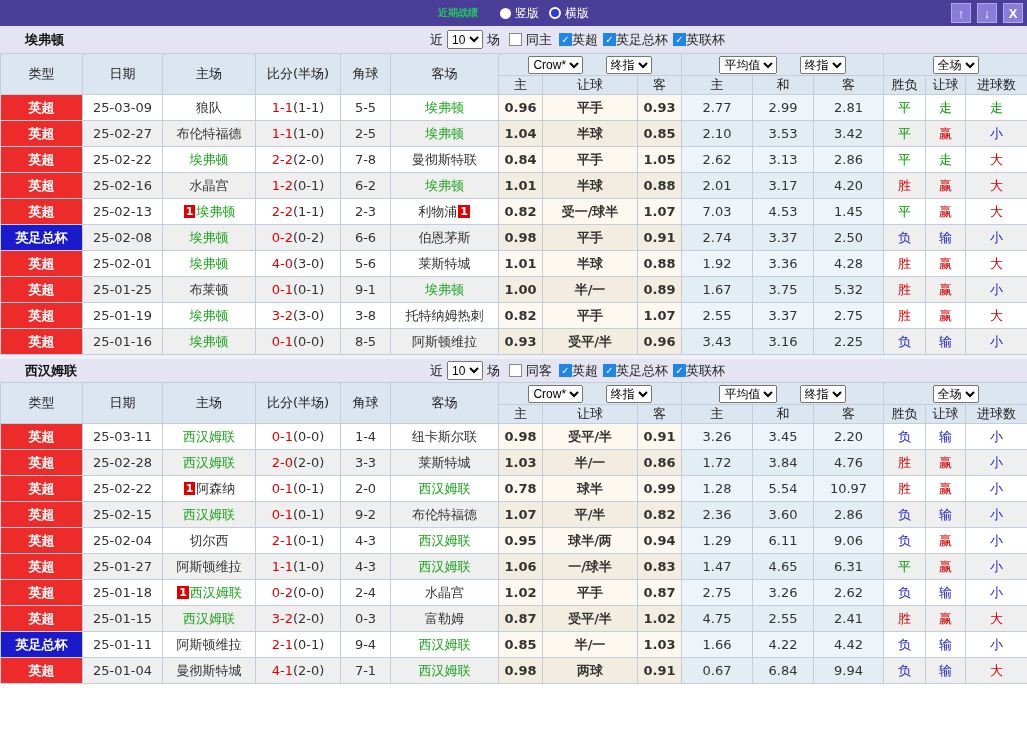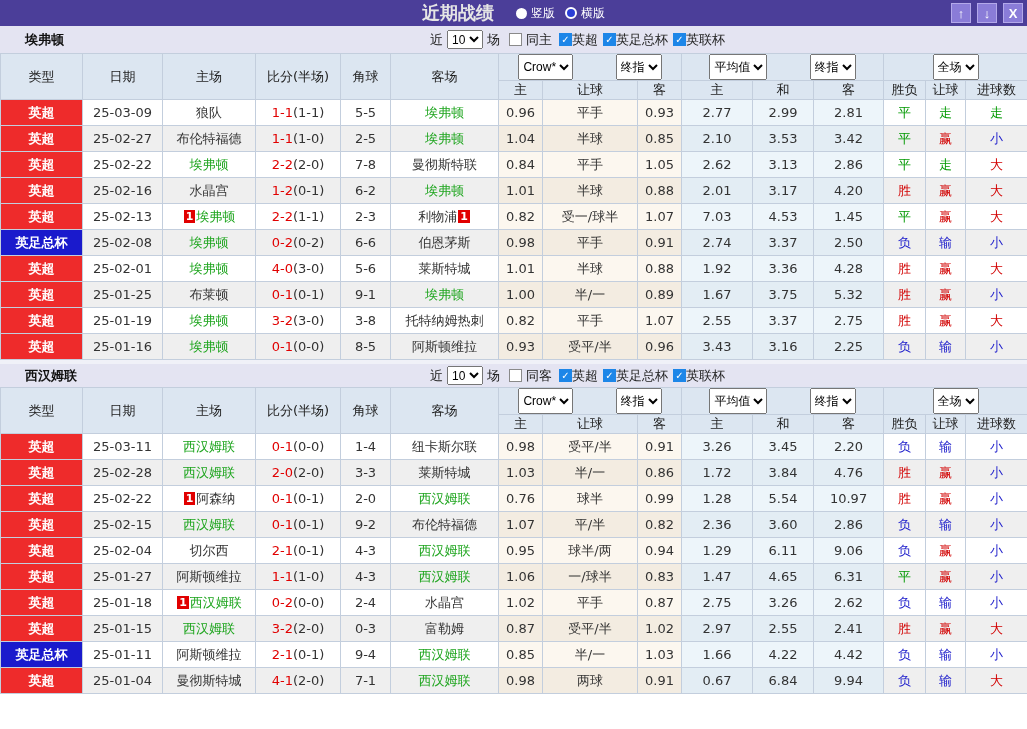--- a/index.html
+++ b/index.html
@@ -6,21 +6,21 @@
   body {
     margin: 0; width: 1027px; background: #fff;
     font-family: "DejaVu Sans", "Liberation Sans", sans-serif;
     font-size: 13px; color: #222;
   }
   
   .titlebar {
     position: relative; height: 26px; background: #4b3e99;
     display: flex; align-items: center; justify-content: center;
   }
-  .titlebar .title { color: #e5e5e5; font-weight: bold; font-size: 18px; margin-right: 12px; }
+  .titlebar .title { color: #22c55e; font-weight: bold; font-size: 10px; margin-right: 12px; }
   .radio-group { display: inline-flex; align-items: center; gap: 4px; color: #fff; font-size: 12px; margin-left: 10px; cursor: pointer; }
   .radio { width: 11px; height: 11px; border-radius: 50%; background: #fff; display: inline-block; }
   .radio.unchecked { width: 12px; height: 12px; background: #2b3fd6; border: 2px solid #fff; }
   .titlebar-buttons { position: absolute; right: 4px; top: 3px; display: flex; gap: 6px; }
   .tb-btn {
     width: 20px; height: 20px; padding: 0; cursor: pointer;
     background: #8a7cd8; border: 1px solid #b3a8ea;
     color: #fff; font-weight: bold; font-size: 13px; line-height: 17px; text-align: center;
   }
   
@@ -35,24 +35,24 @@
     display: inline-flex; align-items: center; justify-content: center;
     font-size: 10px; line-height: 1; margin: 0 2px 0 7px; cursor: pointer; color: #fff;
   }
   .cb.checked { background: #1d86e8; border-color: #1d86e8; margin: 0 0 0 5px; }
   
   table { border-collapse: collapse; width: 1027px; table-layout: fixed; }
   th, td { border: 1px solid #c3cedd; text-align: center; padding: 0; white-space: nowrap; overflow: hidden; }
   thead th { background: #dce6f1; font-weight: normal; color: #222; font-size: 13px; }
   tr.h1 th { height: 22px; }
   tr.h2 th { height: 18px; }
-  .dd-cell select { font-size: 12px; height: 26px; margin: 0 19px; vertical-align: middle; }
+  .dd-cell select { font-size: 12px; height: 18px; margin: 0 9px; vertical-align: middle; }
   tbody td { height: 26px; background: #fff; font-size: 13px; color: #333; }
   tr.alt td { background: #efefef; }
-  td.odds { background: #fcf7ef; }
+  td.odds { background: #fcf7ef; font-weight: bold; }
   tr.alt td.odds { background: #f3ece1; }
   td.avg { background: #edf5fa; }
   tr.alt td.avg { background: #e3edf4; }
   td.c-type { color: #fff; font-weight: bold; font-size: 13px; }
   .badge {
     display: inline-block; background: #e10000; color: #fff;
     font-size: 11px; line-height: 13px; padding: 0 2px; font-weight: bold; margin: 0 1px;
     vertical-align: 1px;
   }
   .hl { color: #1ea51e; }
@@ -442,21 +442,21 @@
     <td class="res" style="color: rgb(34, 34, 204);">小</td>
   </tr>
 
   <tr>
     <td class="c-type" style="background: rgb(238, 43, 43);">英超</td>
     <td>25-02-22</td>
     <td><span class="badge">1</span><span>阿森纳</span></td>
     <td><span class="score-main">0-1</span><span>(0-1)</span></td>
     <td>2-0</td>
     <td><span class="hl">西汉姆联</span></td>
-    <td class="odds">0.76</td>
+    <td class="odds">0.78</td>
     <td class="odds">球半</td>
     <td class="odds">0.99</td>
     <td class="avg">1.28</td>
     <td class="avg">5.54</td>
     <td class="avg">10.97</td>
     <td class="res" style="color: rgb(210, 0, 0);">胜</td>
     <td class="res" style="color: rgb(210, 0, 0);">赢</td>
     <td class="res" style="color: rgb(34, 34, 204);">小</td>
   </tr>
 
@@ -535,21 +535,21 @@
   <tr class="alt">
     <td class="c-type" style="background: rgb(238, 43, 43);">英超</td>
     <td>25-01-15</td>
     <td><span class="hl">西汉姆联</span></td>
     <td><span class="score-main">3-2</span><span>(2-0)</span></td>
     <td>0-3</td>
     <td><span>富勒姆</span></td>
     <td class="odds">0.87</td>
     <td class="odds">受平/半</td>
     <td class="odds">1.02</td>
-    <td class="avg">2.97</td>
+    <td class="avg">4.75</td>
     <td class="avg">2.55</td>
     <td class="avg">2.41</td>
     <td class="res" style="color: rgb(210, 0, 0);">胜</td>
     <td class="res" style="color: rgb(210, 0, 0);">赢</td>
     <td class="res" style="color: rgb(210, 0, 0);">大</td>
   </tr>
 
   <tr>
     <td class="c-type" style="background: rgb(26, 26, 204);">英足总杯</td>
     <td>25-01-11</td>

